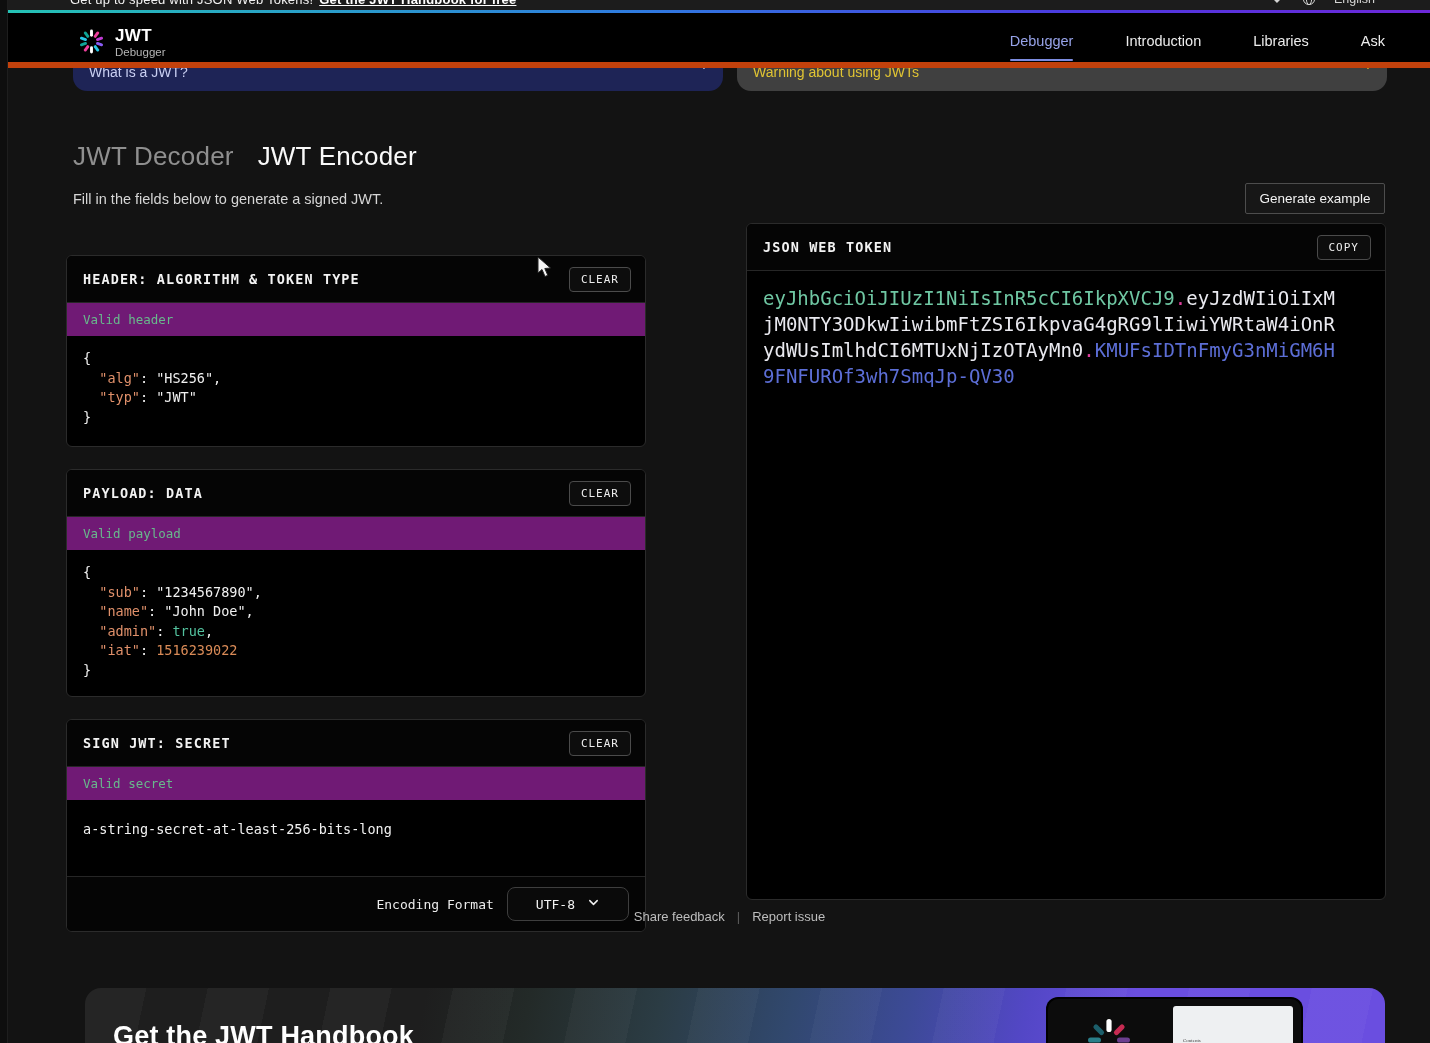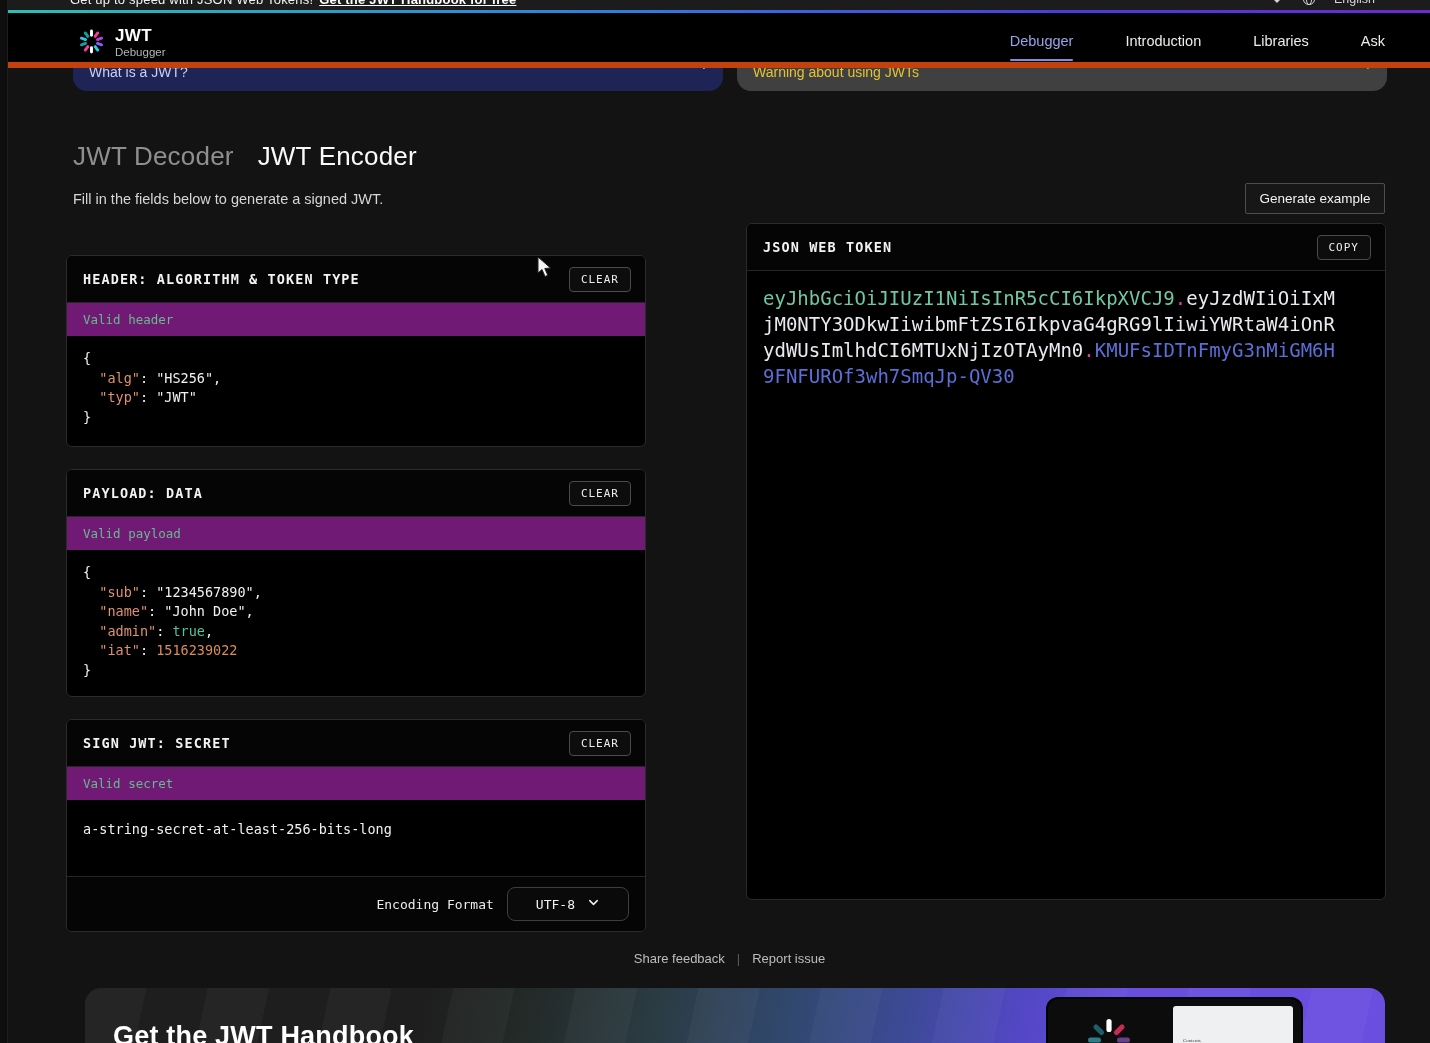--- a/index.html
+++ b/index.html
@@ -66,21 +66,21 @@
   .enc-select { height:34px; min-width:100px; border:1px solid #3e3e3e; border-radius:8px; background:#0a0a0a;
     display:flex; align-items:center; justify-content:space-between; gap:12px; padding:0 28px; cursor:pointer;
     font-family:"DejaVu Sans Mono", monospace; font-size:13px; color:#f1f1f1; }
   
   .col-right { position:absolute; left:746px; top:223px; width:640px; height:677px; }
   .card-token { height:100%;border-radius:6px; }
   .token-body { padding:14px 16px; max-width:608px; font-family:"DejaVu Sans Mono", monospace;
     font-size:19px; line-height:26px; white-space:pre-wrap; word-break:break-all; cursor:text; }
   .tok-h { color:#6fc7a3; } .tok-dot { color:#df3e9e; } .tok-pl { color:#e9e9ef; } .tok-sig { color:#5c6ed6; }
   
-  .feedback { position:absolute; left:73px; top:951px; width:1313px; display:flex; justify-content:center; gap:12px;
+  .feedback { position:absolute; left:73px; top:909px; width:1313px; display:flex; justify-content:center; gap:12px;
     font-size:13px; color:#bdbdbd; }
   .feedback .sep { color:#5a5a5a; }
   .feedback-link { cursor:pointer; }
   
   .handbook { position:absolute; left:85px; top:988px; width:1300px; height:70px; border-radius:16px 16px 0 0; overflow:hidden; cursor:pointer;
     background:
       repeating-linear-gradient(102deg, rgba(255,255,255,0.03) 0 60px, rgba(0,0,0,0) 60px 120px),
       linear-gradient(102deg,#1e1e1e 0%,#1e1e1e 26%,#232a28 34%,#2b3c44 44%,#31486e 54%,#3c4a96 63%,#5347c6 72%,#6a4ee0 80%,#6a4ee0 100%); }
   .handbook-title { position:absolute; left:28px; top:33px; font-size:27px; font-weight:bold; color:#ffffff; letter-spacing:.2px; }
   .tablet { position:absolute; left:963px; top:11px; width:253px; height:80px; background:#0c0c0c; border-radius:10px;

